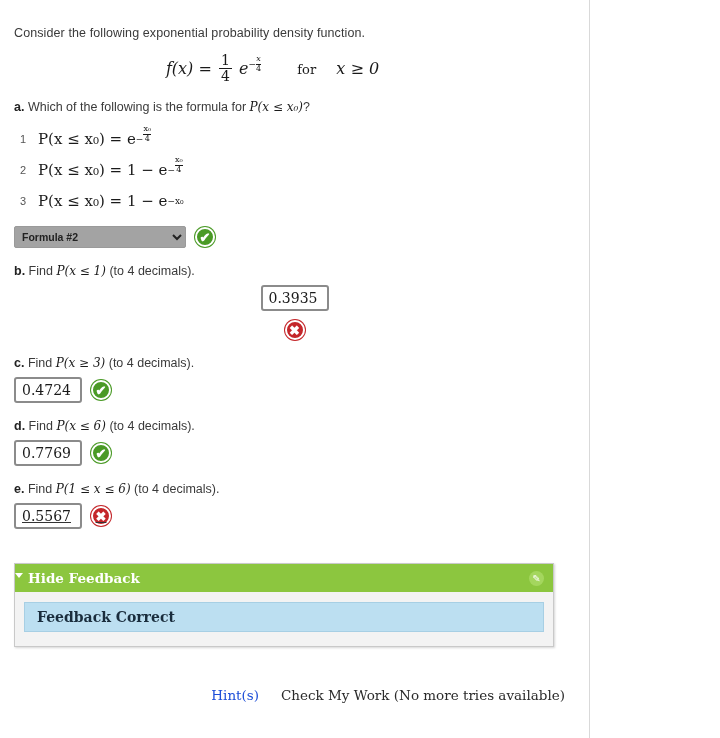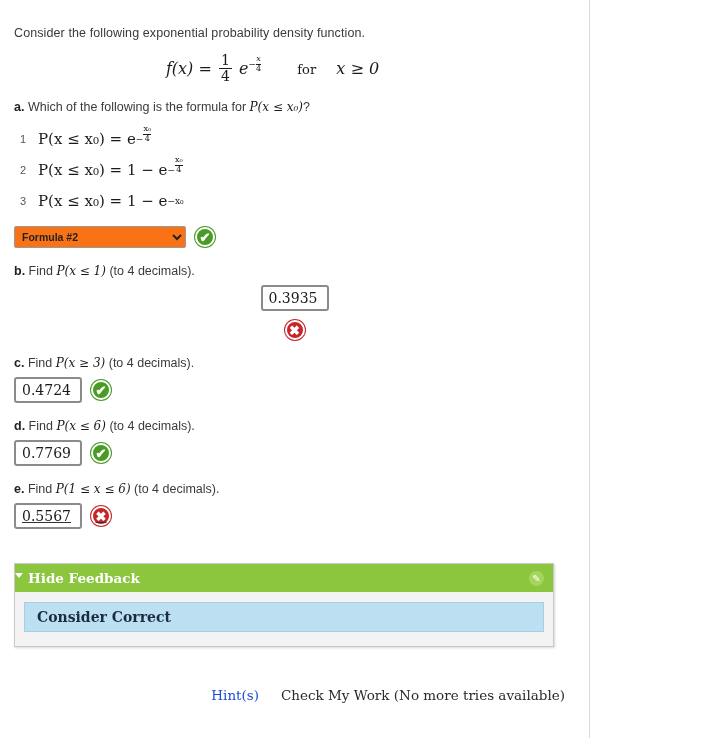--- a/index.html
+++ b/index.html
@@ -117,21 +117,21 @@
   }
   select.formula-select {
     width: 172px;
     height: 22px;
     font-family: "Liberation Sans", sans-serif;
     font-size: 10.5px;
     font-weight: bold;
     color: #222;
     border: 1px solid #9a9a9a;
     border-radius: 2px;
-    background: #f97316;
+    background: #a3a3a3;
     padding: 1px 3px;
   }
   .answer-box {
     width: 68px;
     height: 26px;
     border: 2px solid #8b8b8b;
     border-radius: 3px;
     background: #ffffff;
     font-family: "DejaVu Serif", serif;
     font-size: 14px;
@@ -344,21 +344,21 @@
 
     <div class="feedback">
       <div class="feedback-head">
         <span class="left">
           <span class="tri"></span>
           <span>Hide Feedback</span>
         </span>
         <span class="pencil-icon">✎</span>
       </div>
       <div class="feedback-body">
-        <div class="partial-bar">Consider Correct</div>
+        <div class="partial-bar">Feedback Correct</div>
       </div>
     </div>
 
   </div>
 
   <div class="footer">
     <a class="hint-link">Hint(s)</a>
     <span class="check-work">Check My Work (No more tries available)</span>
   </div>
 </div>

